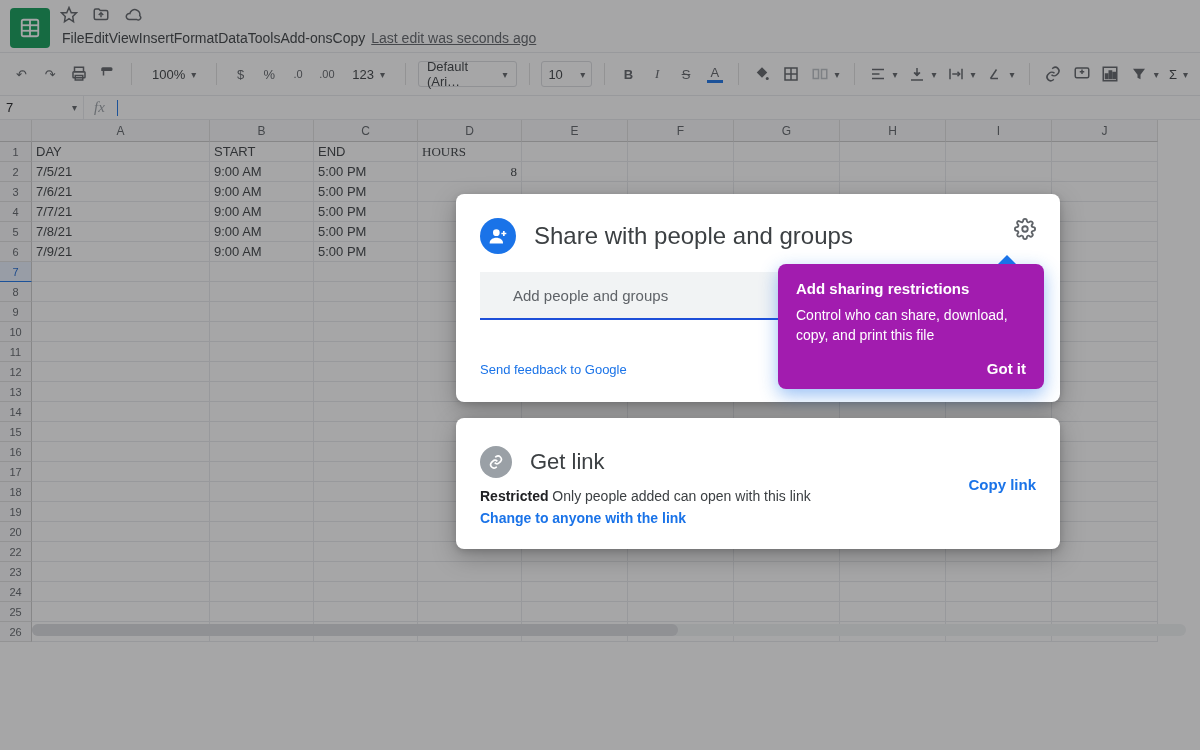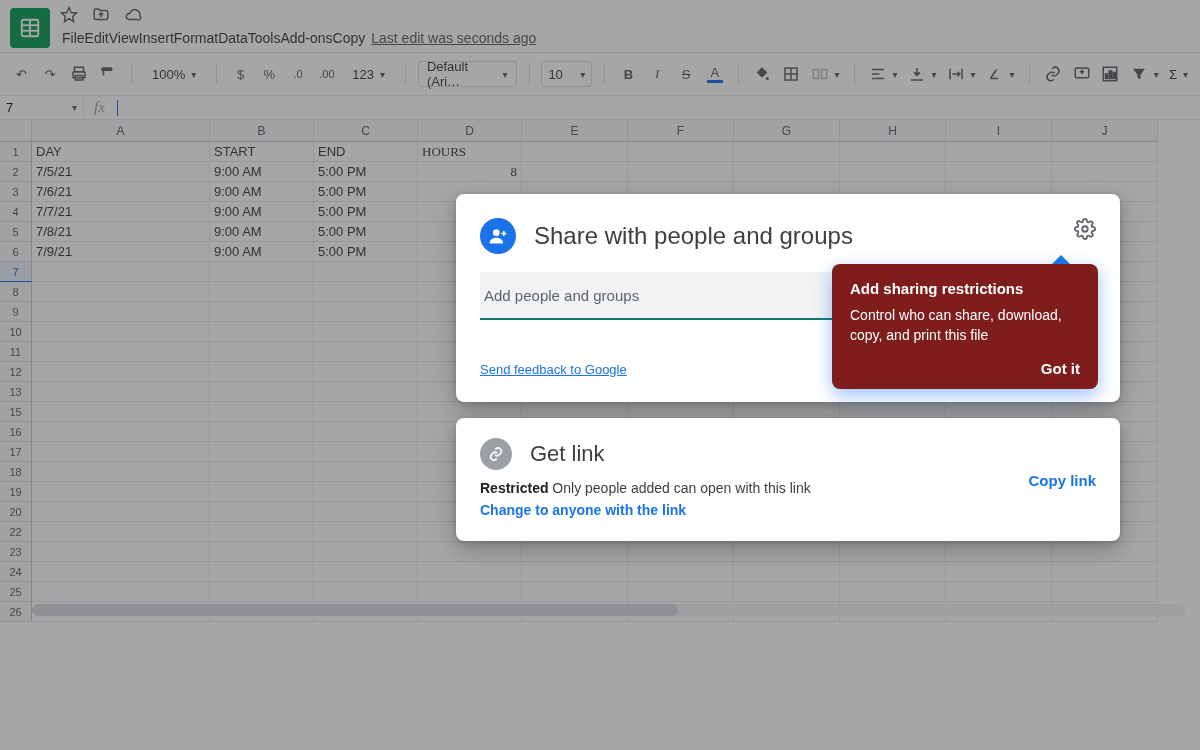--- a/index.html
+++ b/index.html
@@ -56,47 +56,47 @@
   .row { display:flex; height:20px; }
   .rh { width:32px; border-right:1px solid #ccc; border-bottom:1px solid #e0e0e0; background:#f8f9fa; text-align:center; font-size:11px; color:#5f6368; line-height:20px;}
   .cell { height:20px; border-right:1px solid #e8eaed; border-bottom:1px solid #e8eaed; padding:0 4px; line-height:20px; overflow:hidden; white-space:nowrap;}
   .cell.A{width:178px;} .cell.B{width:104px; text-align:left;} .cell.C{width:104px;text-align:left;} .cell.D{width:104px;text-align:right;font-family:Liberation Serif, serif;}
   .cell.E,.cell.F,.cell.G,.cell.H,.cell.I,.cell.J{width:106px; text-align:right;}
   .row.hdr .cell{ text-align:left;}
   .row.sel .rh{ background:#e8f0fe; color:#1967d2; border-bottom-color:#1a73e8;}
 
   
   .scrim { position:absolute; inset:0; background:rgba(32,33,36,.4);}
-  .dialog-wrap { position:absolute; top:194px; left:456px; width:664px; }
+  .dialog-wrap { position:absolute; top:194px; left:456px; width:604px; }
   .card {
     background:#fff; border-radius:8px; box-shadow:0 8px 24px rgba(0,0,0,.25), 0 2px 6px rgba(0,0,0,.15);
     padding:24px 24px; margin-bottom:16px; position:relative;
   }
   .card-head { display:flex; align-items:center; gap:18px; margin-bottom:18px;}
   .circ { width:36px;height:36px;border-radius:50%; display:flex;align-items:center;justify-content:center;}
   .circ.blue{ background:#1a73e8; color:#fff;}
   .circ.grey{ background:#9aa0a6; color:#fff; width:32px;height:32px;}
   .dlg-title { font-family: 'Google Sans','Segoe UI',Arial,sans-serif; font-size:24px; color:#3c4043;}
   .gear { position:absolute; right:22px; top:22px; width:26px;height:26px;color:#5f6368; display:flex; align-items:center; justify-content:center;}
   .add-input {
-    width:380px; height:48px; border:none; border-bottom:2px solid #0f766e;
-    background:#f1f3f4; padding:0 4px; font-size:15px; color:#3c4043; outline:none;
+    width:380px; height:48px; border:none; border-bottom:2px solid #1d4ed8;
+    background:#f1f3f4; padding:0 33px; font-size:15px; color:#3c4043; outline:none;
   }
   .add-input::placeholder{ color:#5f6368;}
-  .feedback { color:#1a73e8; font-size:13px; text-decoration:underline; display:inline-block; margin-top:42px;}
+  .feedback { color:#1a73e8; font-size:13px; display:inline-block; margin-top:42px;}
   .done-btn {
     position:absolute; right:24px; bottom:20px; background:#1a73e8; color:#fff;
     border:none; border-radius:4px; font-family:'Google Sans',Arial,sans-serif; font-size:15px;
     padding:10px 26px;
   }
 
   
   .tip {
-    position:absolute; top:70px; right:22px; width:266px;
-    background:#7f1d1d; color:#fff; border-radius:8px; padding:16px 18px 12px;
+    position:absolute; top:70px; right:16px; width:266px;
+    background:#a21caf; color:#fff; border-radius:8px; padding:16px 18px 12px;
     box-shadow:0 6px 18px rgba(26,115,232,.45);
   }
   .tip::before{
     content:""; position:absolute; top:-9px; right:28px;
     border:9px solid transparent; border-bottom-color:#1a73e8; border-top:none;
   }
   .tip-title{ font-weight:700; font-size:15px; margin-bottom:8px;}
   .tip-body{ font-size:14px; line-height:1.45; }
   .tip-action{ text-align:right; font-weight:600; margin-top:14px; font-size:15px;}
 
@@ -460,20 +460,33 @@
         <div class="cell C"></div>
         <div class="cell D"></div>
         <div class="cell E"></div>
         <div class="cell F"></div>
         <div class="cell G"></div>
         <div class="cell H"></div>
         <div class="cell I"></div>
         <div class="cell J"></div>
       </div>
       <div class="row">
+        <div class="rh">14</div>
+        <div class="cell A"></div>
+        <div class="cell B"></div>
+        <div class="cell C"></div>
+        <div class="cell D"></div>
+        <div class="cell E"></div>
+        <div class="cell F"></div>
+        <div class="cell G"></div>
+        <div class="cell H"></div>
+        <div class="cell I"></div>
+        <div class="cell J"></div>
+      </div>
+      <div class="row">
         <div class="rh">15</div>
         <div class="cell A"></div>
         <div class="cell B"></div>
         <div class="cell C"></div>
         <div class="cell D"></div>
         <div class="cell E"></div>
         <div class="cell F"></div>
         <div class="cell G"></div>
         <div class="cell H"></div>
         <div class="cell I"></div>
@@ -641,21 +654,21 @@
     </div>
     <button class="done-btn">Done</button>
 
     <div class="tip">
       <div class="tip-title">Add sharing restrictions</div>
       <div class="tip-body">Control who can share, download, copy, and print this file</div>
       <div class="tip-action">Got it</div>
     </div>
   </div>
 
-  <div class="card" style="padding:20px 24px 22px;">
+  <div class="card" style="padding:28px 24px 22px;">
     <div class="card-head" style="margin-bottom:10px;">
       <div class="circ grey">
         <svg width="16" height="16" viewBox="0 0 24 24" fill="none" stroke="#fff" stroke-width="2.5">
             <path d="M10 13a5 5 0 0 0 7 0l2-2a5 5 0 0 0-7-7l-1 1"></path>
             <path d="M14 11a5 5 0 0 0-7 0l-2 2a5 5 0 0 0 7 7l1-1"></path>
           </svg>
       </div>
       <span class="dlg-title" style="font-size:22px">Get link</span>
     </div>
     <div class="link-desc">

